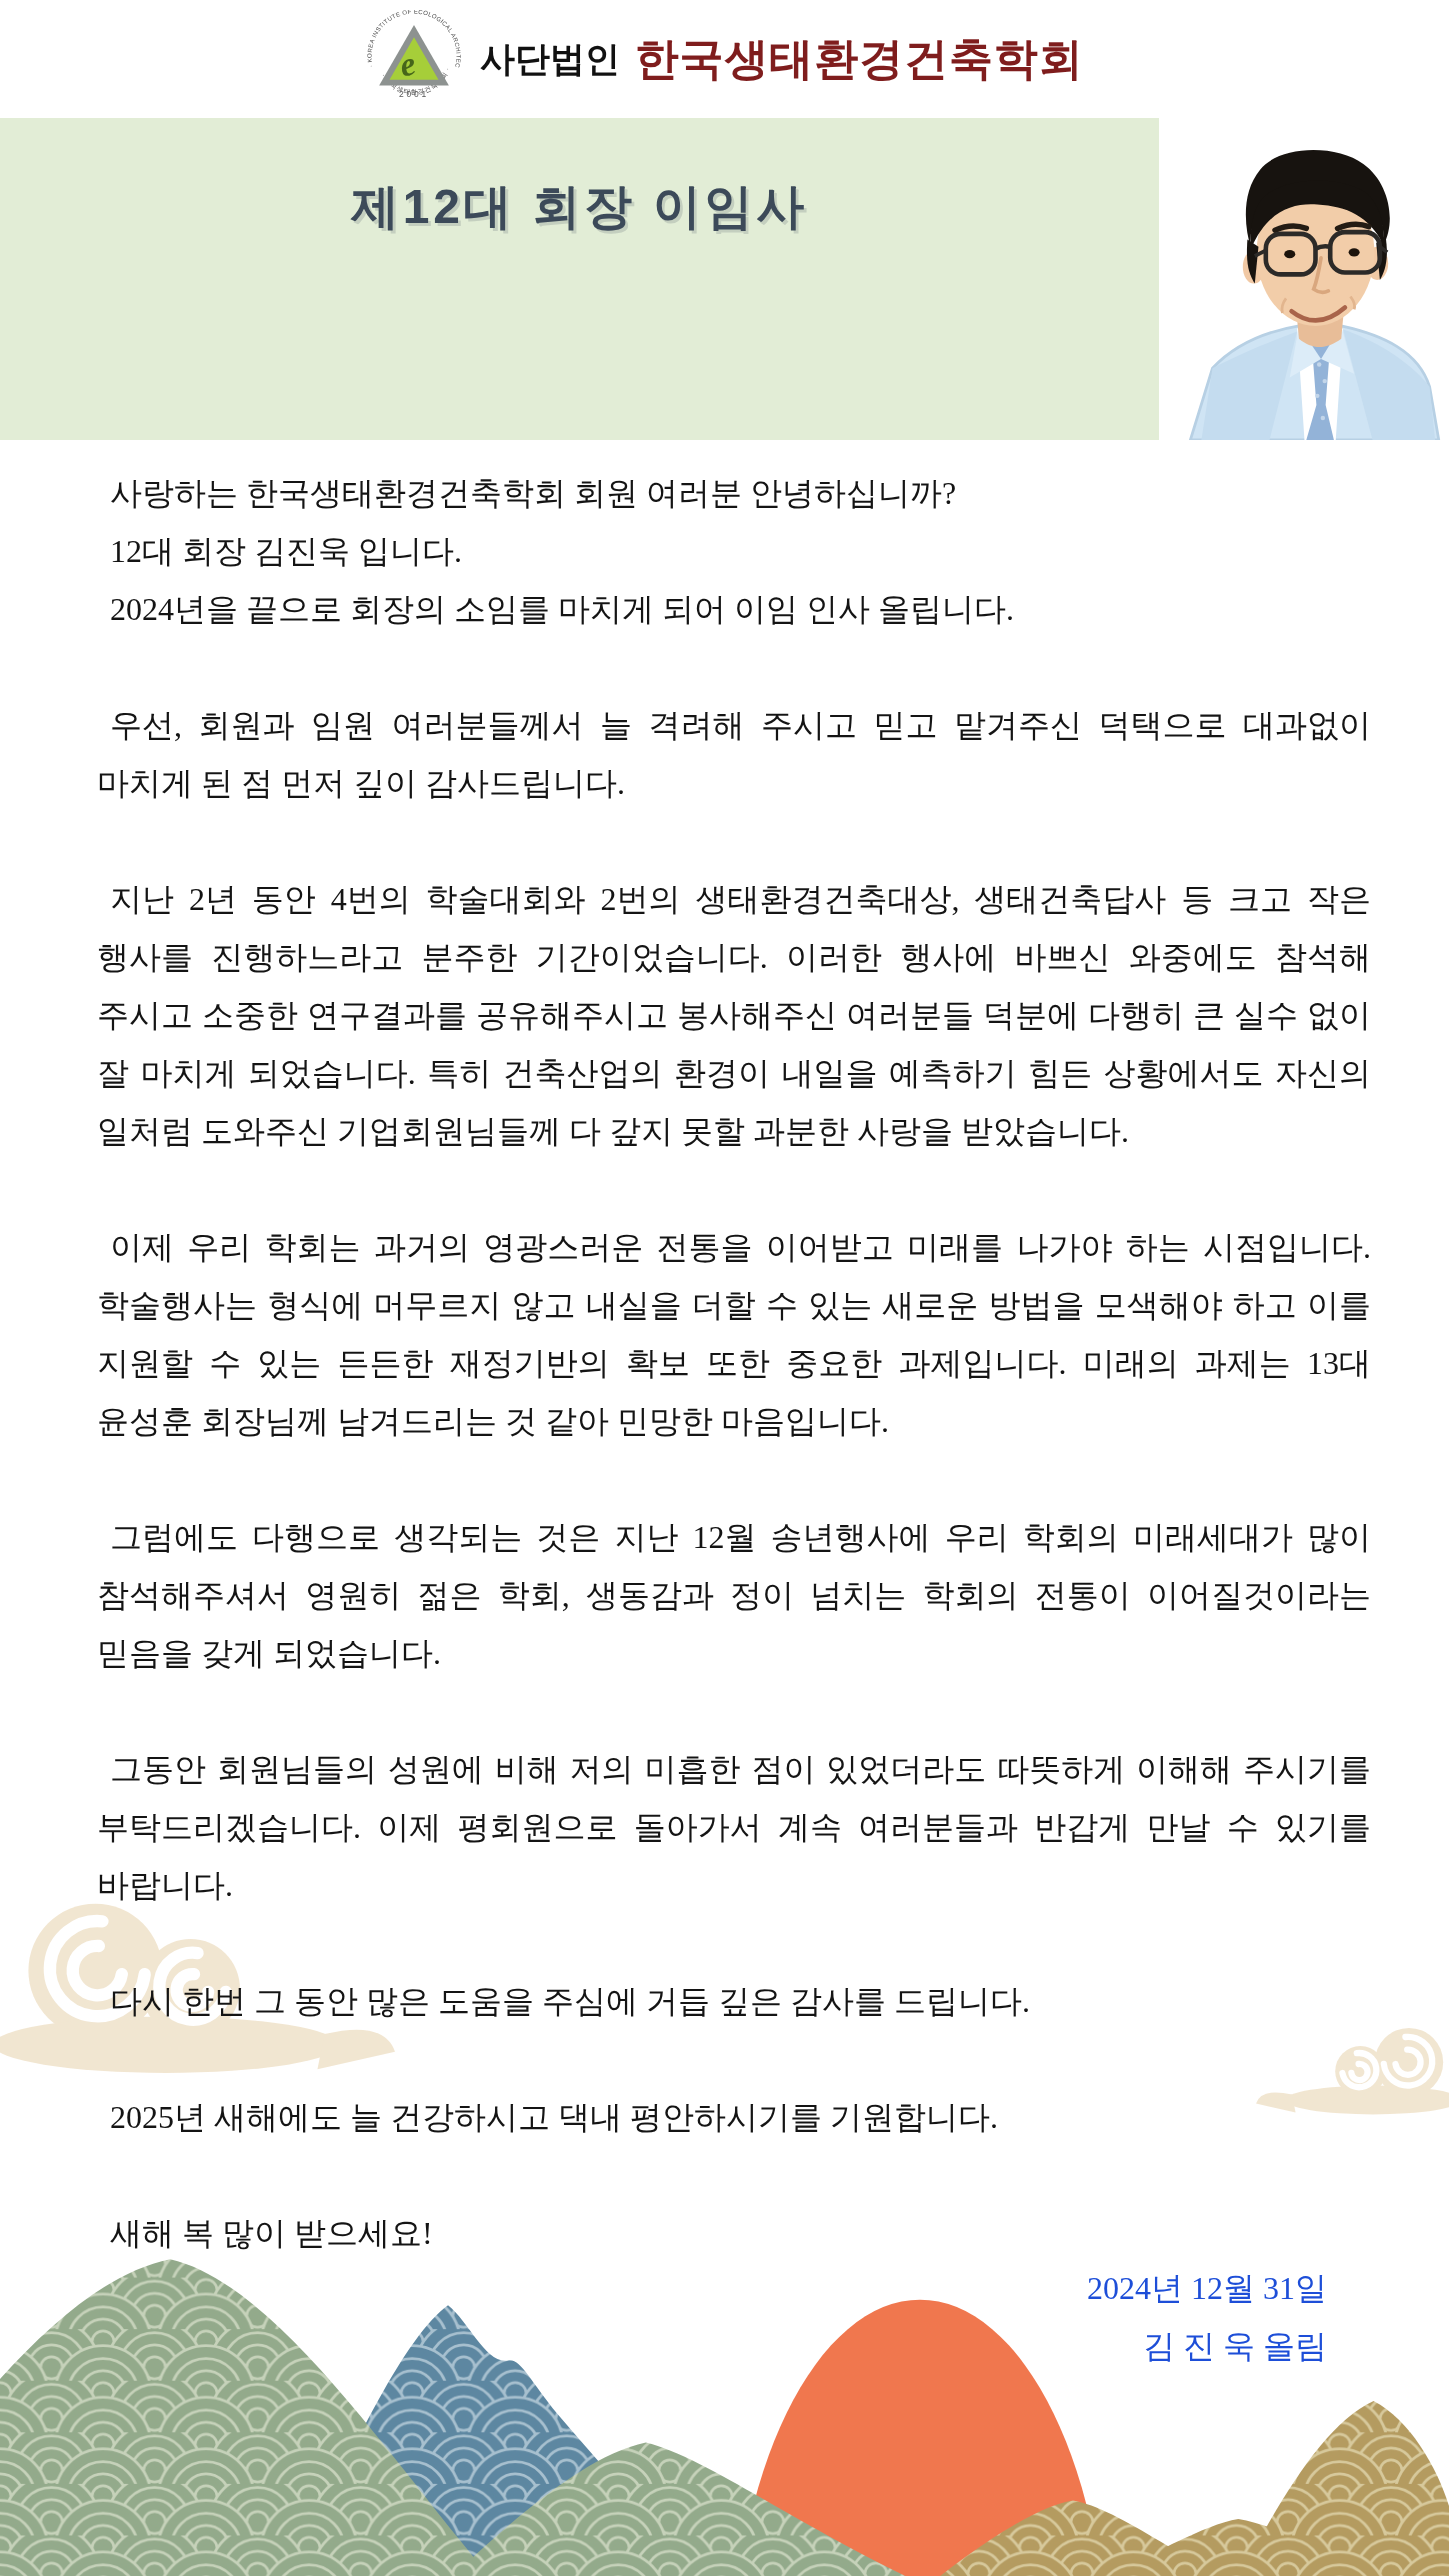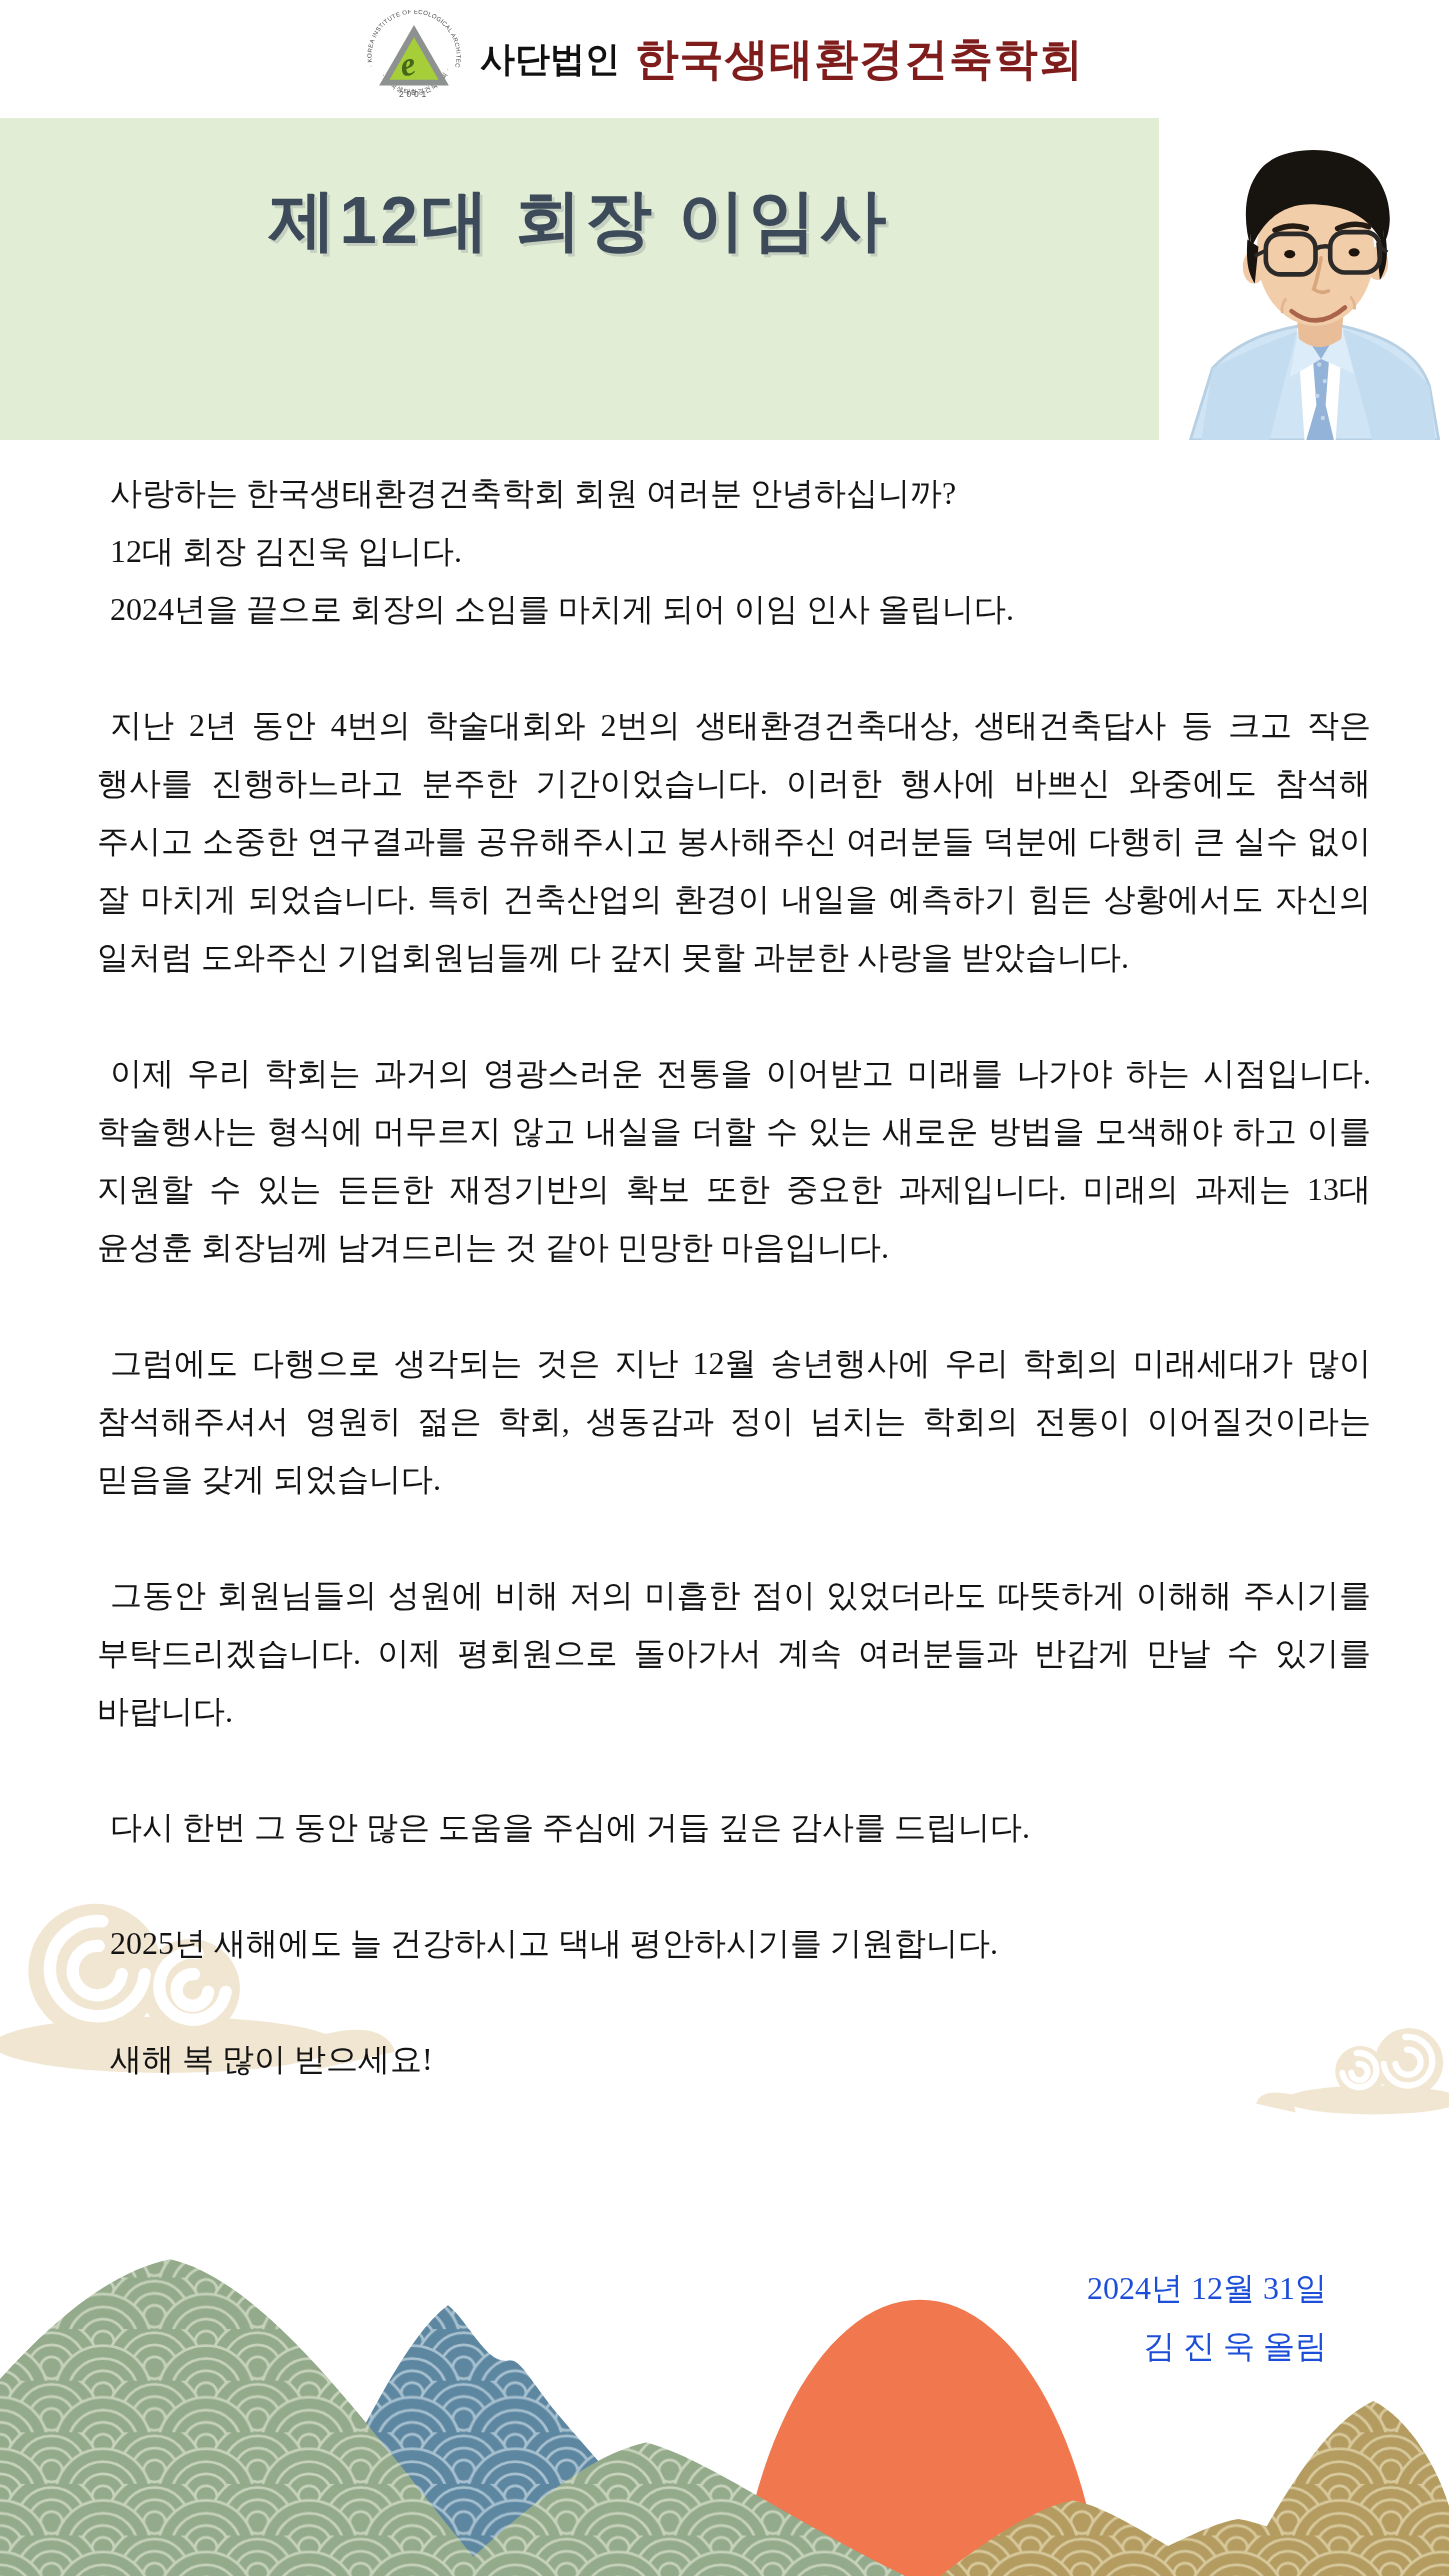--- a/index.html
+++ b/index.html
@@ -10,21 +10,21 @@
   .logo-strip{position:absolute;left:0;top:0;width:1449px;height:118px;background:#ffffff;
               display:flex;align-items:center;justify-content:center;gap:16.6px;}
   .seal{width:98px;height:98px;flex:0 0 auto;}
   .org-line{display:flex;align-items:center;gap:14.7px;font-family:"Liberation Sans",sans-serif;text-align:center;}
   .org-prefix{font-size:35px;font-weight:600;color:#111;}
   .org-name{font-size:44px;font-weight:800;color:#7f1d1d;letter-spacing:0.9px;}
 
   
   .banner{position:absolute;left:0;top:118px;width:1159px;height:322px;background:#e2edd6;}
   .banner-title{position:absolute;left:0;top:57px;width:1159px;text-align:center;
-                font-family:"Liberation Sans",sans-serif;font-weight:800;font-size:67px;
+                font-family:"Liberation Sans",sans-serif;font-weight:800;font-size:48px;
                 color:#3c4a59;letter-spacing:3.7px;text-shadow:2.8px 2.8px 0 rgba(60,74,89,0.18);}
   .banner-sub{position:absolute;left:0;top:210px;width:1159px;text-align:center;
               font-family:"Liberation Sans",sans-serif;font-weight:700;font-size:37px;color:#050505;}
 
   
   .photo{position:absolute;left:1159px;top:118px;width:290px;height:322px;background:#ffffff;}
 
   
   .letter{position:absolute;left:97px;top:464px;width:1274px;z-index:5;
           font-size:32px;line-height:58px;text-align:justify;word-break:keep-all;}
@@ -149,20 +149,21 @@
   <svg class="cloud" style="left:46px;top:2381px;width:405px;height:186px" viewBox="0 0 240 110">
       <use href="#cloudShape"></use>
     </svg>
 
   <div class="letter">
     <div class="p1-block">
       <p>사랑하는 한국생태환경건축학회 회원 여러분 안녕하십니까?</p>
       <p>12대 회장 김진욱 입니다.</p>
       <p>2024년을 끝으로 회장의 소임를 마치게 되어 이임 인사 올립니다.</p>
     </div>
+    <p class="para">우선, 회원과 임원 여러분들께서 늘 격려해 주시고 믿고 맡겨주신 덕택으로 대과없이 마치게 된 점 먼저 깊이 감사드립니다.</p>
     <p class="para">지난 2년 동안 4번의 학술대회와 2번의 생태환경건축대상, 생태건축답사 등 크고 작은 행사를 진행하느라고 분주한 기간이었습니다. 이러한 행사에 바쁘신 와중에도 참석해 주시고 소중한 연구결과를 공유해주시고 봉사해주신 여러분들 덕분에 다행히 큰 실수 없이 잘 마치게 되었습니다. 특히 건축산업의 환경이 내일을 예측하기 힘든 상황에서도 자신의 일처럼 도와주신 기업회원님들께 다 갚지 못할 과분한 사랑을 받았습니다.</p>
     <p class="para">이제 우리 학회는 과거의 영광스러운 전통을 이어받고 미래를 나가야 하는 시점입니다. 학술행사는 형식에 머무르지 않고 내실을 더할 수 있는 새로운 방법을 모색해야 하고 이를 지원할 수 있는 든든한 재정기반의 확보 또한 중요한 과제입니다. 미래의 과제는 13대 윤성훈 회장님께 남겨드리는 것 같아 민망한 마음입니다.</p>
     <p class="para">그럼에도 다행으로 생각되는 것은 지난 12월 송년행사에 우리 학회의 미래세대가 많이 참석해주셔서 영원히 젊은 학회, 생동감과 정이 넘치는 학회의 전통이 이어질것이라는 믿음을 갖게 되었습니다.</p>
     <p class="para">그동안 회원님들의 성원에 비해 저의 미흡한 점이 있었더라도 따뜻하게 이해해 주시기를 부탁드리겠습니다. 이제 평회원으로 돌아가서 계속 여러분들과 반갑게 만날 수 있기를 바랍니다.</p>
     <p class="para">다시 한번 그 동안 많은 도움을 주심에 거듭 깊은 감사를 드립니다.</p>
     <p class="para">2025년 새해에도 늘 건강하시고 댁내 평안하시기를 기원합니다.</p>
     <p class="para">새해 복 많이 받으세요!</p>
   </div>
 
   <div class="signature">

